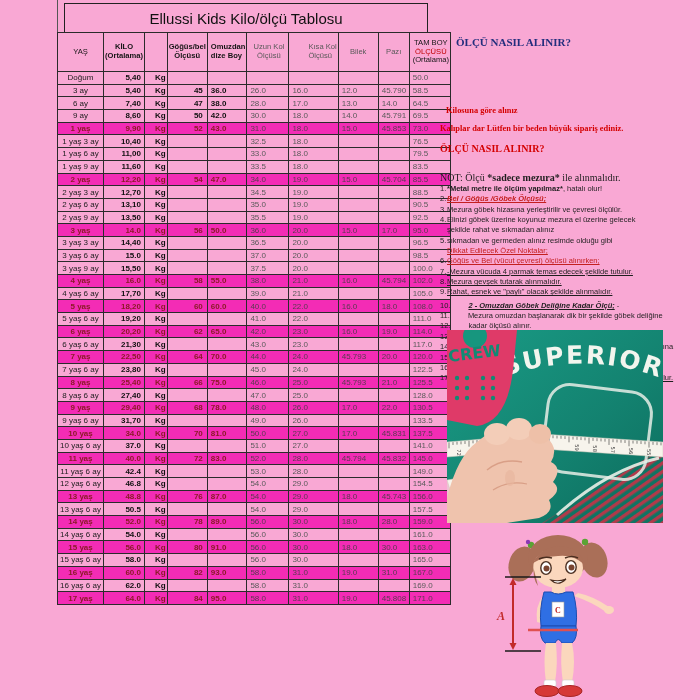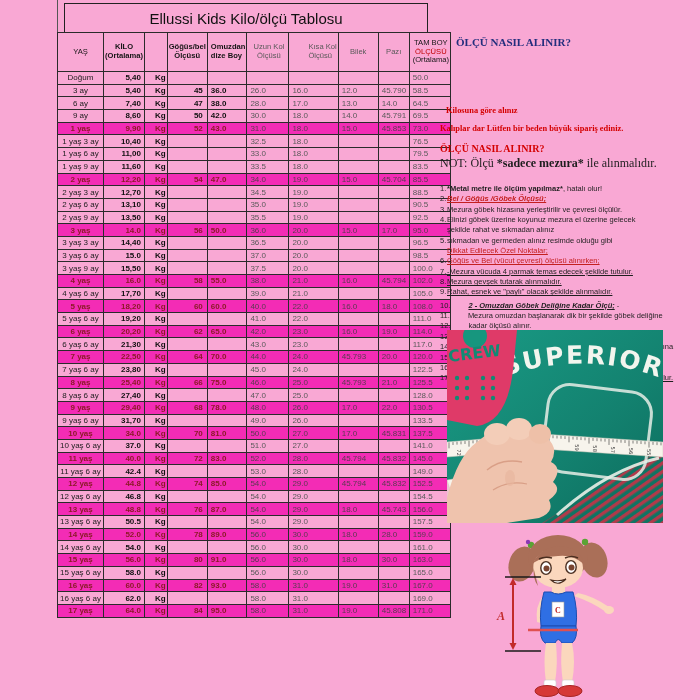--- a/index.html
+++ b/index.html
@@ -30,21 +30,21 @@
 
   
   .h-navy{position:absolute;left:456px;top:36px;font-family:"Liberation Serif",serif;
           font-weight:bold;font-size:11px;color:#232e7d;}
   .red-block{position:absolute;left:440px;top:105px;width:258px;
              font-family:"Liberation Serif",serif;font-weight:bold;font-size:8.4px;
              line-height:1.35;color:#d40000;}
   .red-block .rl1{margin-left:6px;}
   .red-block .rl3{margin-top:7px;}
   .h-red{margin-top:7px;font-size:10px;}
-  .not-line{margin-top:0;color:#1e1e1e;font-weight:normal;font-size:12px;}
+  .not-line{margin-top:16px;color:#1e1e1e;font-weight:normal;font-size:10px;}
   .not-line .nb{font-weight:bold;}
 
   .ilist{position:absolute;left:440px;top:184px;width:262px;font-size:7.5px;
          line-height:10.35px;color:#1f1f1f;}
   .li{display:flex;}
   .li .num{min-width:7px;flex:0 0 auto;}
   .li.wide .itext{margin-left:18px;}
   .li.gap{margin-top:3px;}
   .b{font-weight:bold;}
   .i{font-style:italic;}
@@ -495,32 +495,20 @@
           <td class="c-age">11 yaş 6 ay</td>
           <td class="c-kilo">42.4</td>
           <td class="c-unit">Kg</td>
           <td class="c-gogus"></td>
           <td class="c-omuzdan"></td>
           <td class="c-uzun">53.0</td>
           <td class="c-kisa">28.0</td>
           <td class="c-bilek"></td>
           <td class="c-pazi"></td>
           <td class="c-boy">149.0</td>
-        </tr>
-        <tr class="pink">
-          <td class="c-age">12 yaş</td>
-          <td class="c-kilo">44.8</td>
-          <td class="c-unit">Kg</td>
-          <td class="c-gogus">74</td>
-          <td class="c-omuzdan">85.0</td>
-          <td class="c-uzun">54.0</td>
-          <td class="c-kisa">29.0</td>
-          <td class="c-bilek">45.794</td>
-          <td class="c-pazi">45.832</td>
-          <td class="c-boy">152.5</td>
         </tr>
         <tr>
           <td class="c-age">12 yaş 6 ay</td>
           <td class="c-kilo">46.8</td>
           <td class="c-unit">Kg</td>
           <td class="c-gogus"></td>
           <td class="c-omuzdan"></td>
           <td class="c-uzun">54.0</td>
           <td class="c-kisa">29.0</td>
           <td class="c-bilek"></td>

